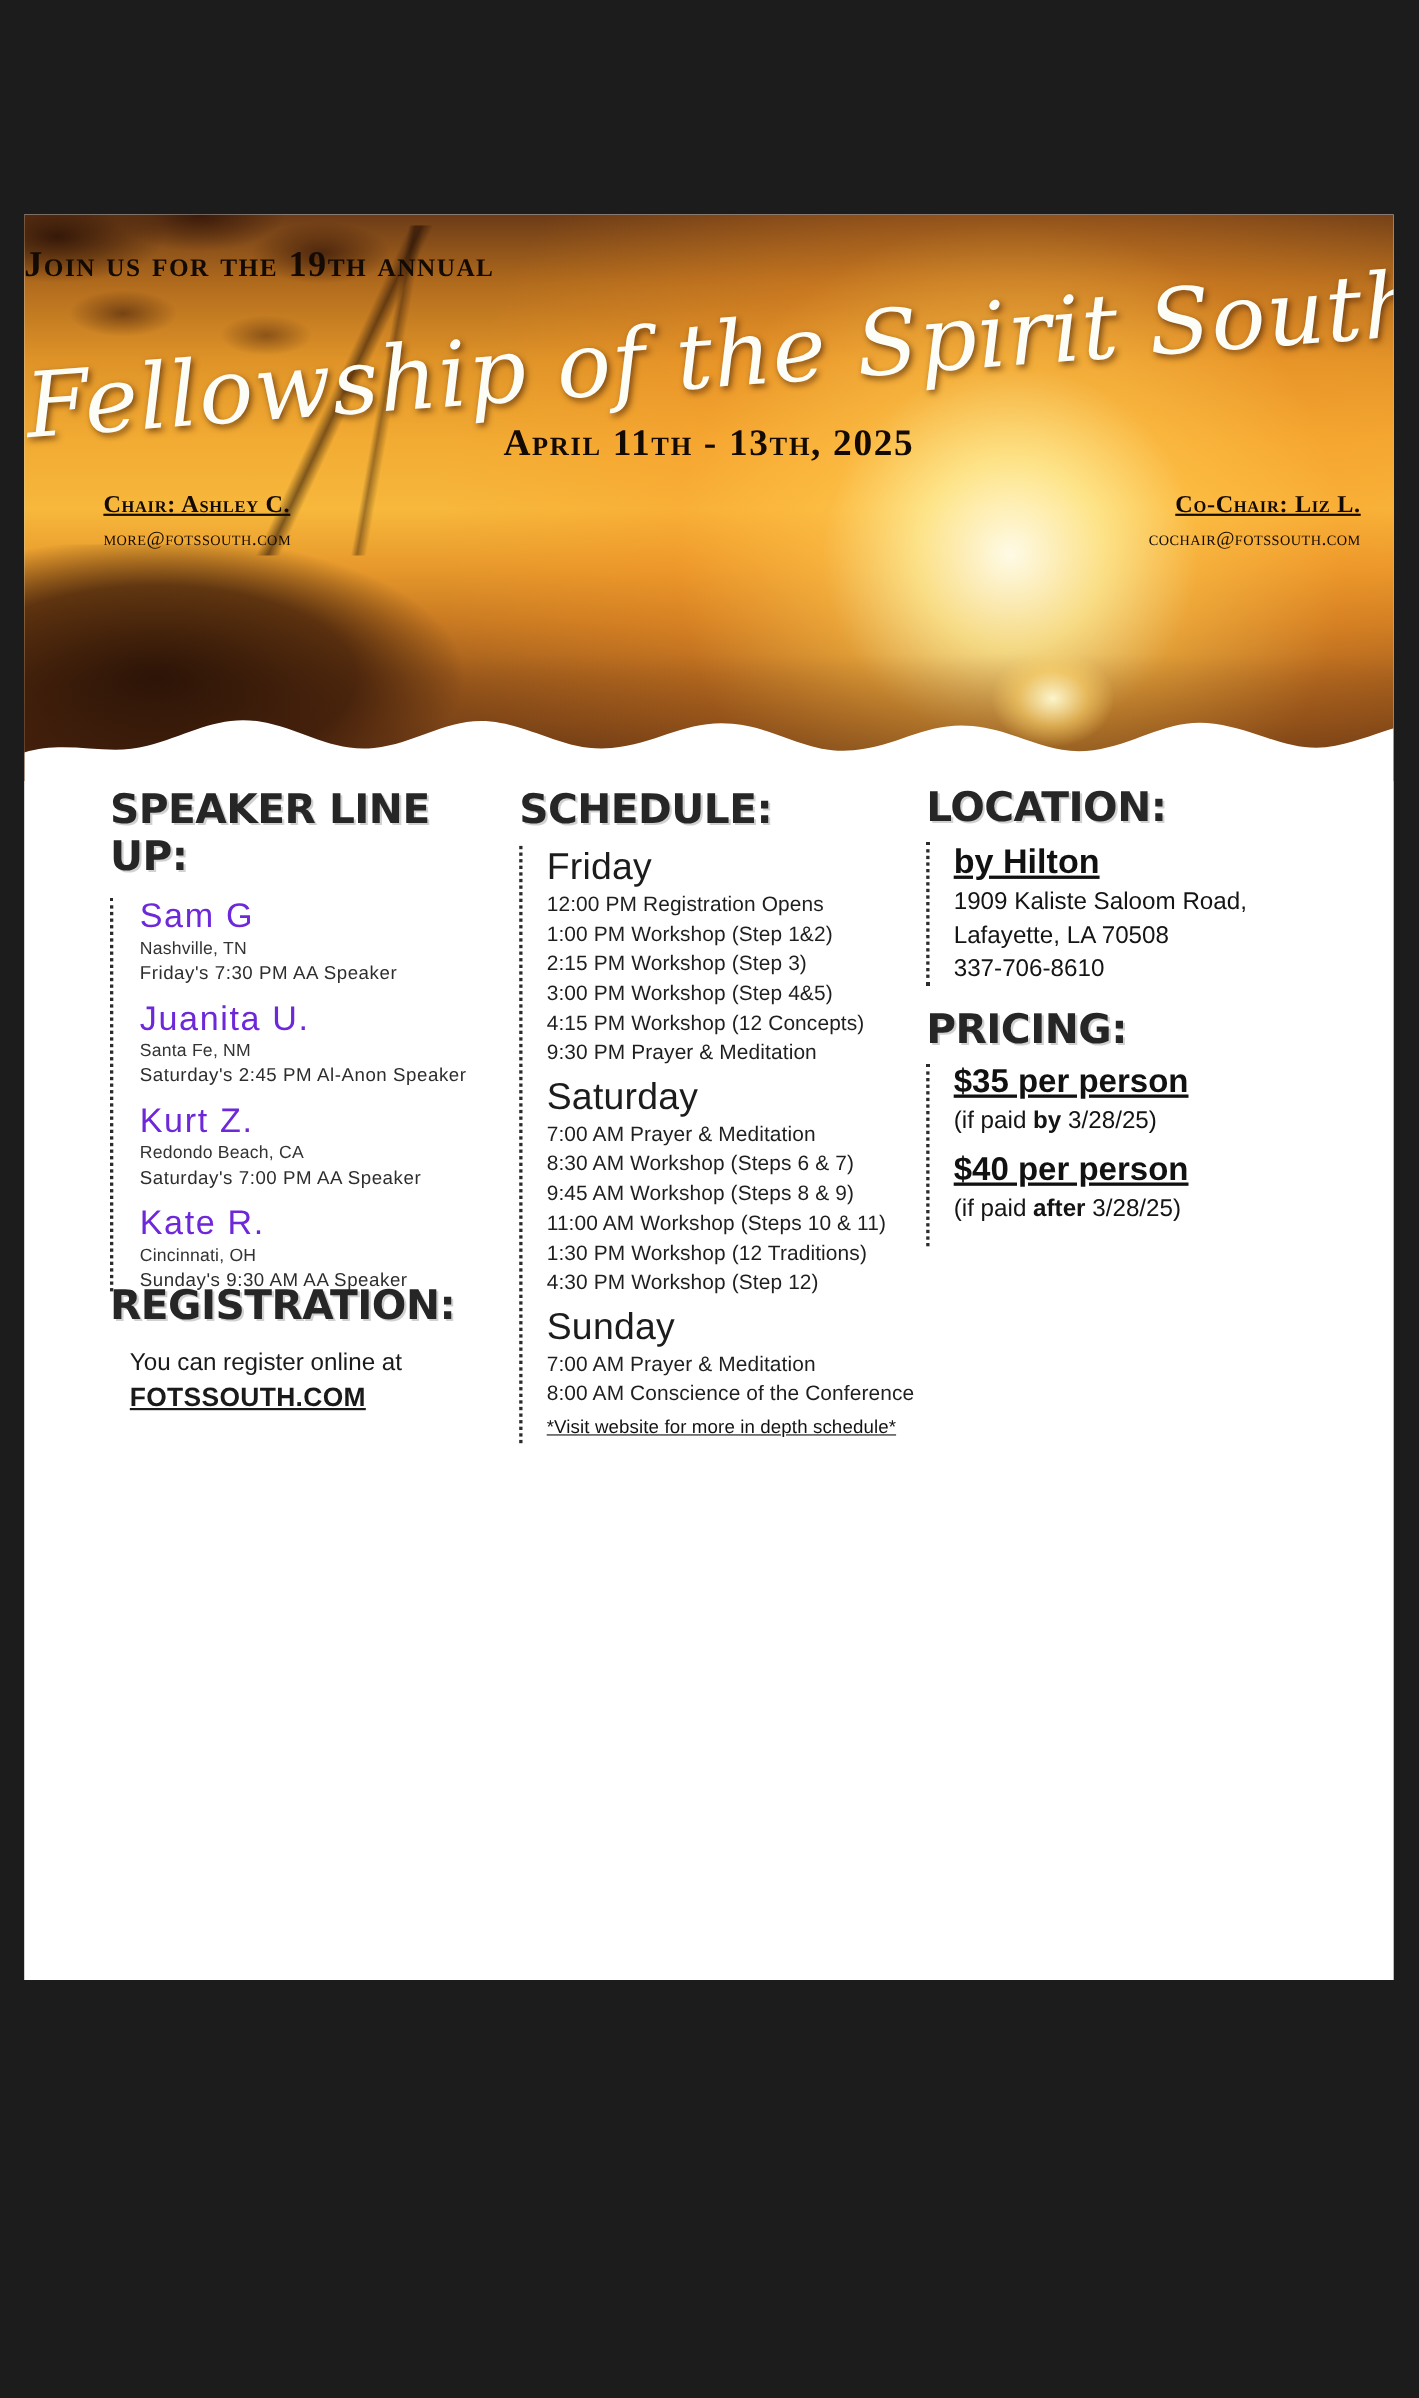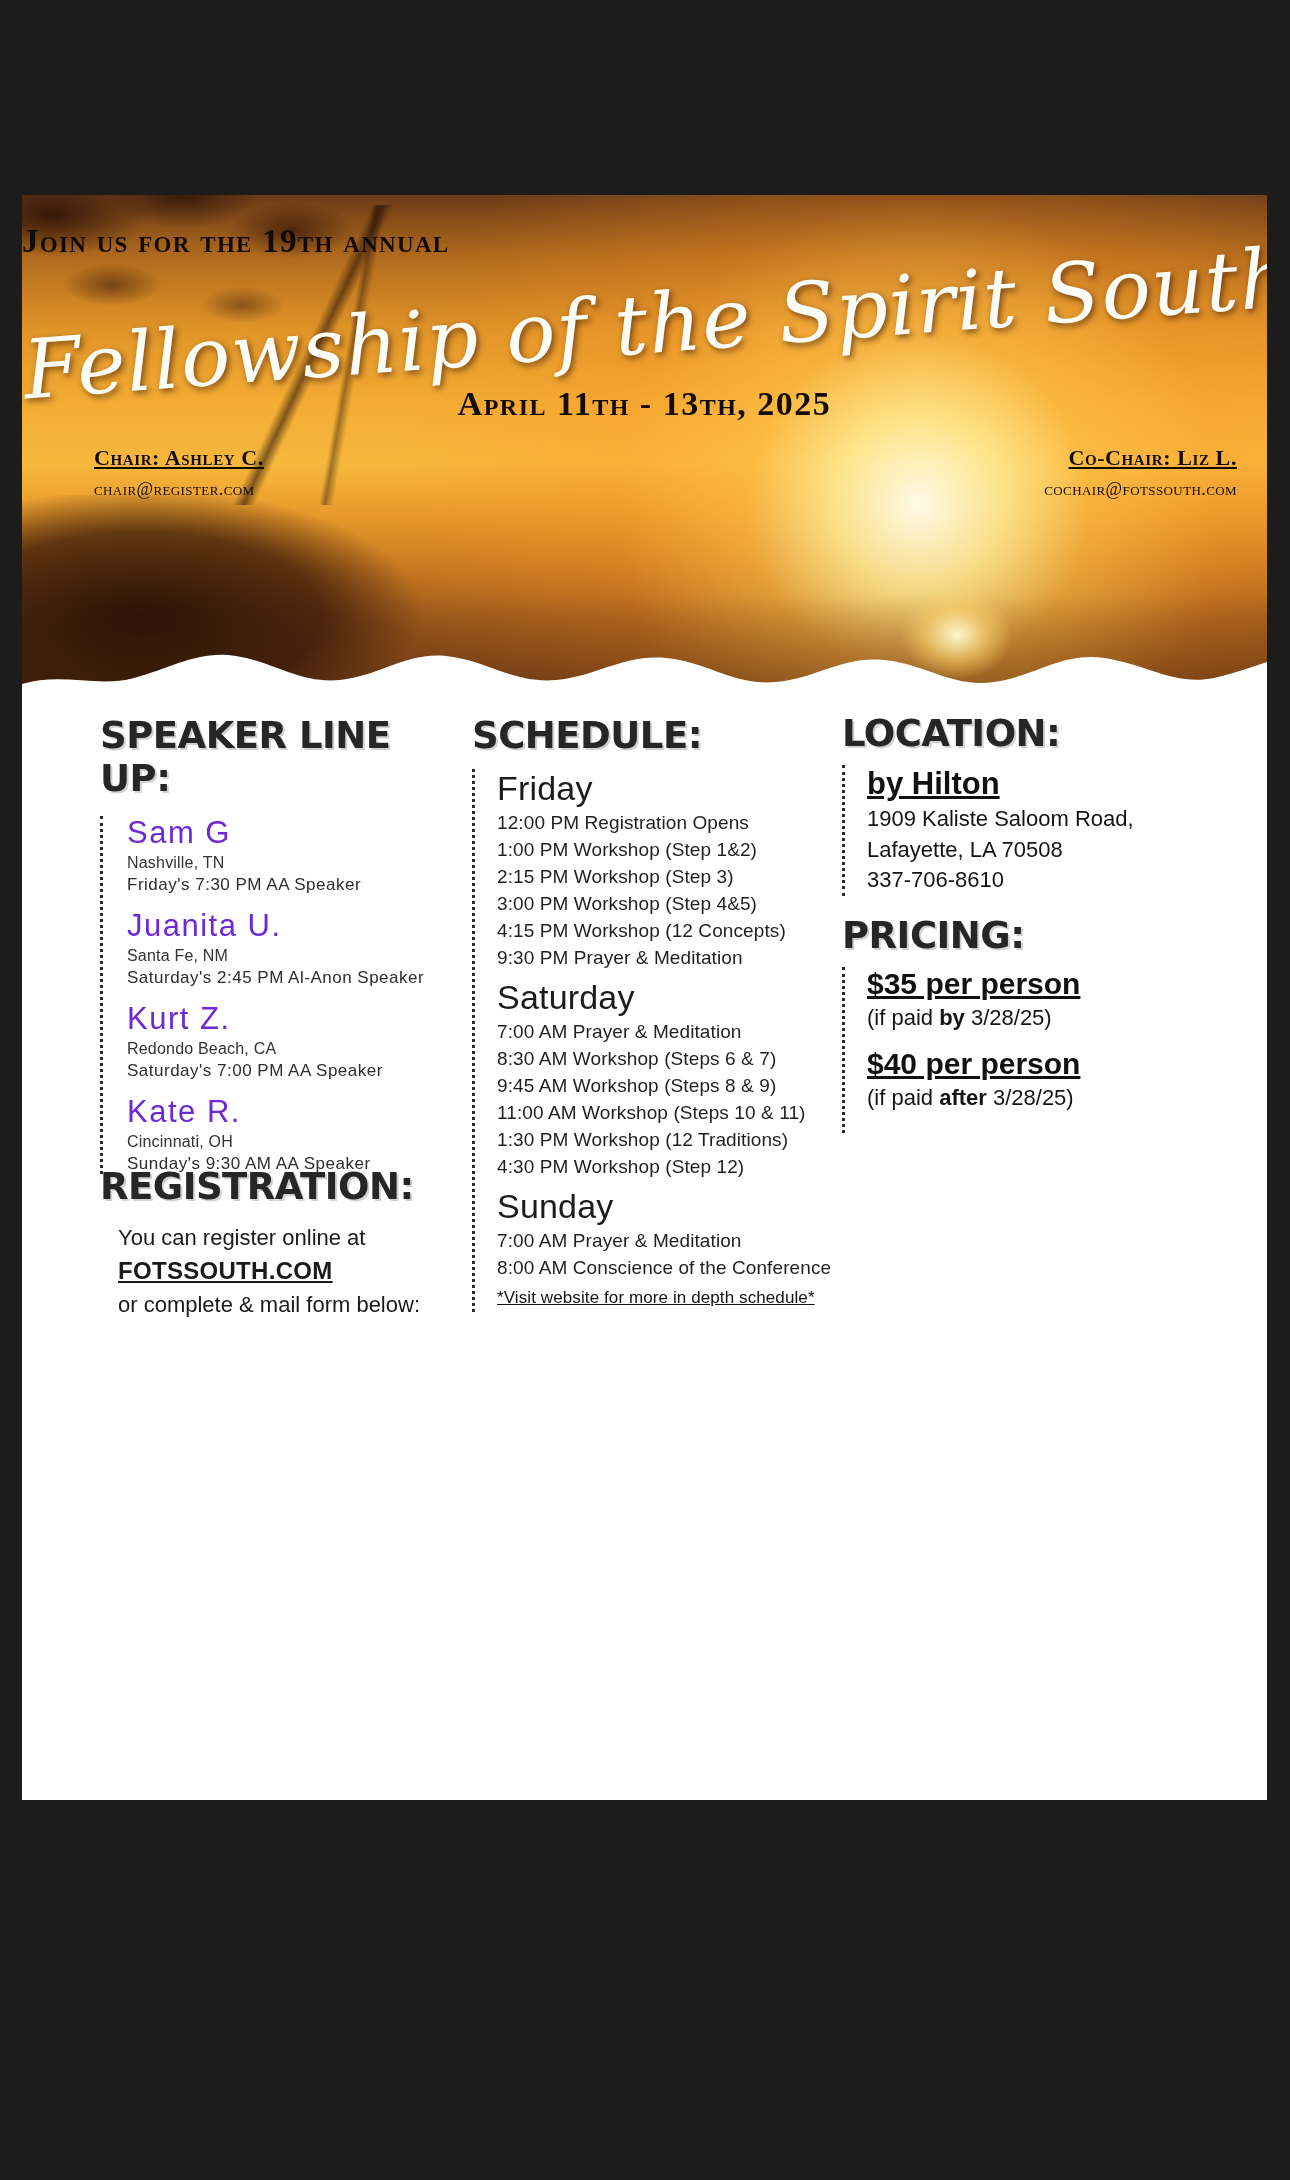--- a/index.html
+++ b/index.html
@@ -319,21 +319,21 @@
       <div id="water-band"></div>
       <div id="sun-reflection"></div>
       <div id="land-left"></div>
 
       <div class="hdr-join">Join us for the 19th annual</div>
       <div class="hdr-script">Fellowship of the Spirit South</div>
       <div class="hdr-dates">April 11th -  13th, 2025</div>
 
       <div class="chair-block" id="chair-left">
         <span class="chair-name">Chair: Ashley C. </span>
-        <span class="chair-email">chair@register.com</span>
+        <span class="chair-email">more@fotssouth.com</span>
       </div>
       <div class="chair-block" id="chair-right">
         <span class="chair-name">Co-Chair: Liz L. </span>
         <span class="chair-email">cochair@fotssouth.com</span>
       </div>
 
       <svg id="torn-edge" viewBox="0 0 1245 90" preserveAspectRatio="none">
         <path d="M0,90 L0,62 C40,50 75,66 112,56 C150,46 176,28 214,34 C252,40 278,62 318,58 C358,54 384,30 424,34 C464,38 492,62 534,58 C576,54 602,32 644,36 C686,40 712,64 754,60 C796,56 820,34 862,38 C904,42 930,66 972,60 C1014,54 1040,30 1082,36 C1124,42 1152,64 1192,56 C1214,51 1232,44 1245,40 L1245,90 Z" fill="#ffffff"></path>
       </svg>
     </div>
@@ -364,21 +364,20 @@
             <div class="speaker-slot">Sunday's 9:30 AM AA Speaker</div>
           </div>
         </div>
       </div>
 
       <div id="reg-block">
         <div class="section-title">REGISTRATION:</div>
         <div id="reg-text">
           <div>You can register online at</div>
           <div id="reg-site">FOTSSOUTH.COM</div>
-          <div>or complete &amp; mail form below:</div>
         </div>
       </div>
 
       <div id="col-schedule">
         <div class="section-title">SCHEDULE:</div>
         <div id="sched-list">
 
           <div>
             <div class="sched-day">Friday</div>
             <div class="sched-item">12:00 PM Registration Opens</div>

